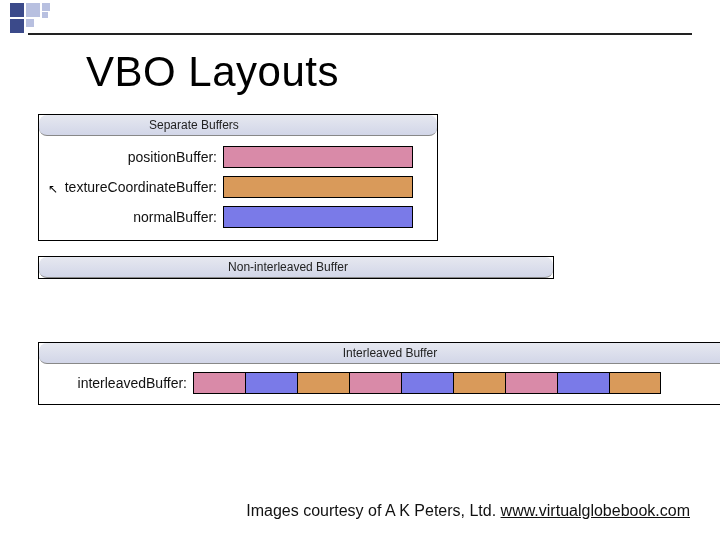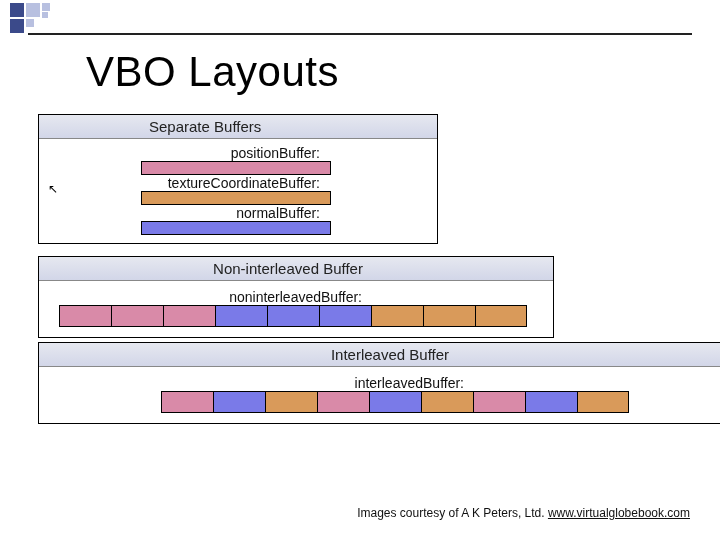--- a/index.html
+++ b/index.html
@@ -39,29 +39,29 @@
   }
   .panel {
     position: absolute;
     left: 38px;
     border: 1px solid #000;
     background: #fff;
   }
   .panel-header {
     background: linear-gradient(#e6e8f0, #d2d6e8);
     border-bottom: 1px solid #888;
-    font-size: 15px;
+    font-size: 12px;
     color: #222;
     padding: 3px 16px 3px 0;
+    border-radius: 8px;
   }
   .row {
     display: flex;
     align-items: center;
     height: 30px;
-    flex-direction: column;
   }
   .label {
     text-align: right;
     font-size: 14px;
     color: #111;
     padding-right: 6px;
     font-family: Arial, sans-serif;
   }
   .bar {
     height: 22px;
@@ -75,21 +75,21 @@
     border-top: 1.5px solid #000;
     border-bottom: 1.5px solid #000;
     border-left: 1.5px solid #000;
   }
   .seg:last-child { border-right: 1.5px solid #000; }
   .strip { display: flex; }
   .credit {
     position: absolute;
     right: 30px;
     bottom: 20px;
-    font-size: 12px;
+    font-size: 16px;
     color: #111;
   }
   .credit .link { text-decoration: underline; }
   .cursor {
     position: absolute;
     font-size: 12px;
     color: #000;
     pointer-events: none;
   }
 </style>
@@ -127,34 +127,20 @@
     </div>
   </div>
 </div>
 
 <div class="cursor" style="top:182px;left:48px;">↖</div>
 
 <div class="panel" style="top:256px;width:516px;">
   <div class="panel-header" style="text-align:center;">
     <span>Non-interleaved Buffer</span>
   </div>
-  <div class="row" style="padding:8px 10px 10px 4px;height:auto;">
-    <div class="label" style="width:150px">noninterleavedBuffer:</div>
-    <div class="strip">
-      <div class="seg pink" style="width:52px"></div>
-      <div class="seg pink" style="width:52px"></div>
-      <div class="seg pink" style="width:52px"></div>
-      <div class="seg blue" style="width:52px"></div>
-      <div class="seg blue" style="width:52px"></div>
-      <div class="seg blue" style="width:52px"></div>
-      <div class="seg orange" style="width:52px"></div>
-      <div class="seg orange" style="width:52px"></div>
-      <div class="seg orange" style="width:52px"></div>
-    </div>
-  </div>
 </div>
 
 <div class="panel" style="top:342px;width:720px;">
   <div class="panel-header" style="text-align:center;">
     <span>Interleaved Buffer</span>
   </div>
   <div class="row" style="padding:8px 10px 10px 4px;height:auto;">
     <div class="label" style="width:150px">interleavedBuffer:</div>
     <div class="strip">
       <div class="seg pink" style="width:52px"></div>

